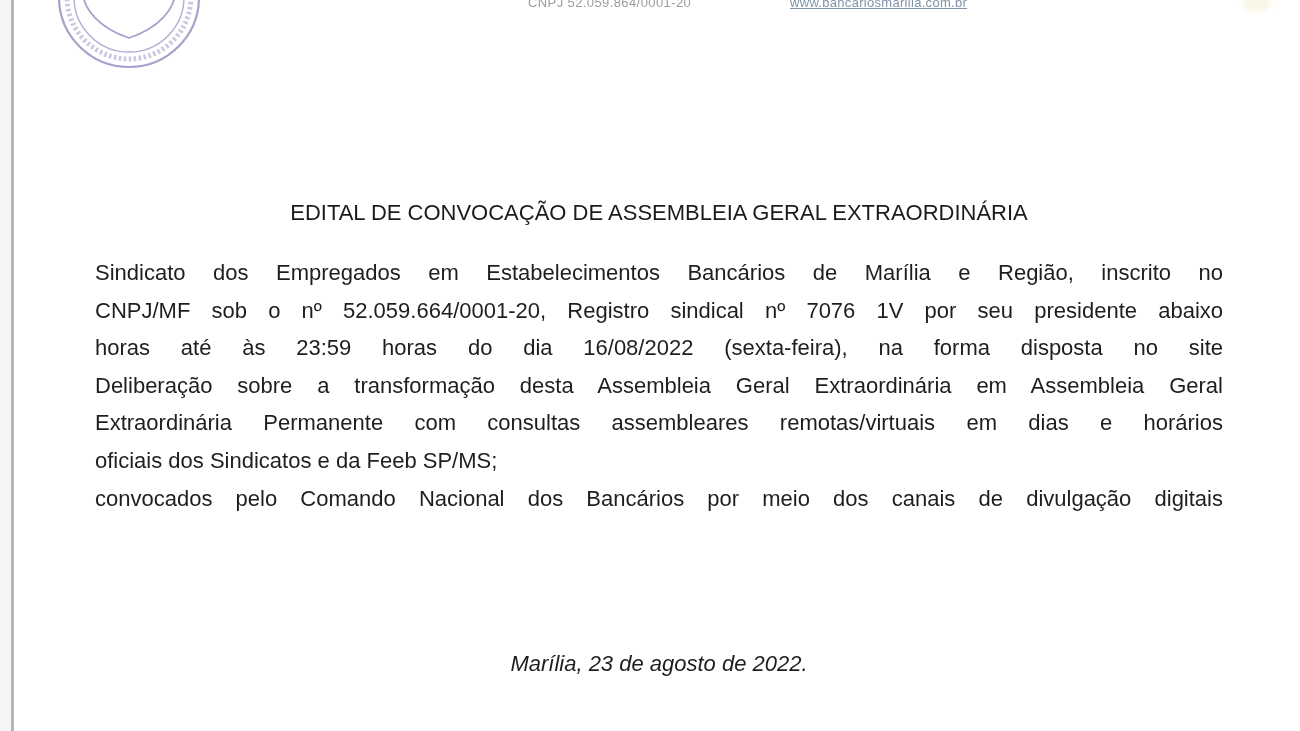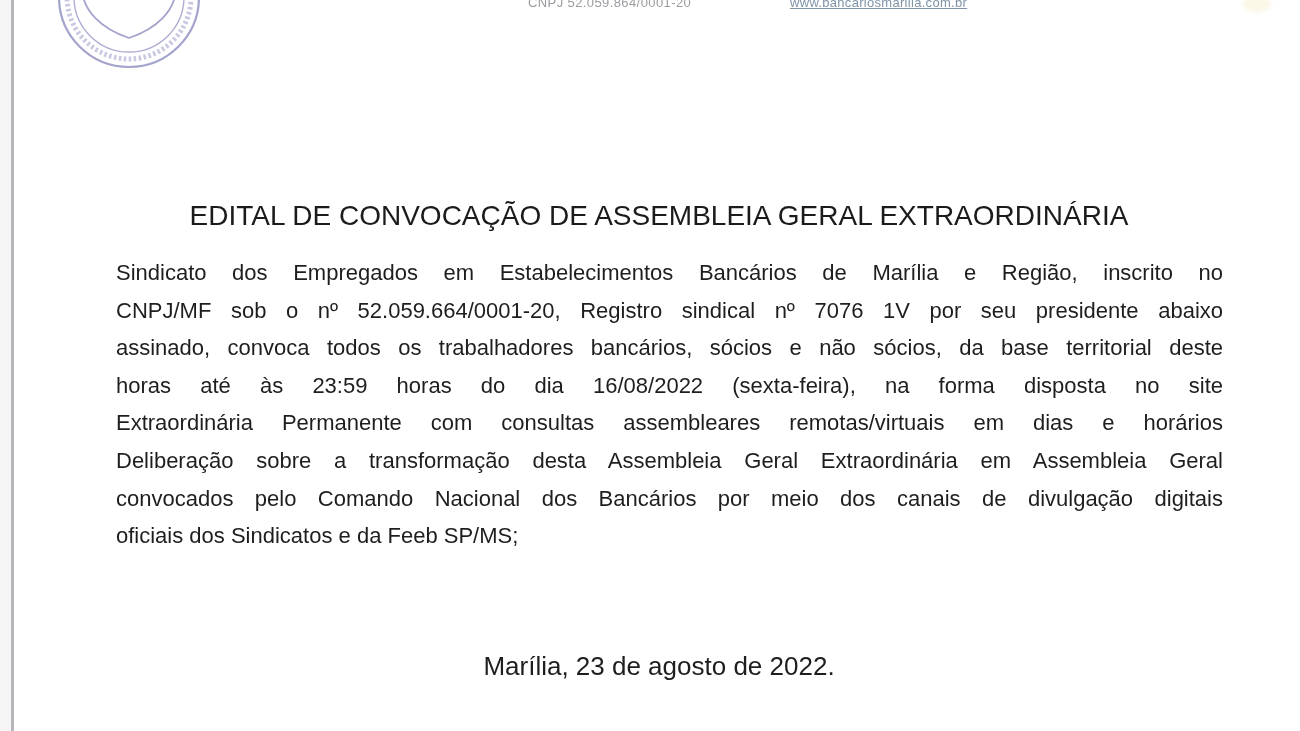--- a/index.html
+++ b/index.html
@@ -41,39 +41,40 @@
     position: absolute; left: 790px; top: -5px;
     font-size: 13px; letter-spacing: .3px;
     color: #7f94a9;
     text-decoration: underline;
     cursor: pointer;
   }
   .doc-title {
     position: absolute; left: 95px; top: 200px;
     width: 1128px;
     text-align: center;
-    font-size: 28px;
+    font-size: 22px;
     color: #1b1b1d;
     white-space: nowrap;
   }
   .doc-body {
     position: absolute; left: 95px; top: 254px;
     width: 1128px;
     font-size: 22px;
     line-height: 37.6px;
     color: #1e1e20;
   }
-  .jline { text-align: justify; text-align-last: justify; white-space: normal; margin-left: 21px; }
+  .jline { text-align: justify; text-align-last: justify; white-space: normal; }
   .jline.last { text-align-last: left; }
   .date-line {
     position: absolute; left: 95px; top: 651px;
     width: 1128px;
     text-align: center;
-    font-size: 26px;
+    font-size: 22px;
     color: #1e1e20;
+    font-style: italic;
   }
 </style>
 </head>
 <body>
 
 <div class="edge-strip"></div>
 <div class="edge-line"></div>
 <div class="smudge"></div>
 
 <div class="seal">
@@ -96,21 +97,20 @@
 </div>
 
 <div class="header-cnpj">CNPJ 52.059.864/0001-20</div>
 <a class="header-link">www.bancariosmarilia.com.br</a>
 
 <div class="doc-title">EDITAL DE CONVOCAÇÃO DE ASSEMBLEIA GERAL EXTRAORDINÁRIA</div>
 
 <div class="doc-body">
   <div class="jline">Sindicato dos Empregados em Estabelecimentos Bancários de Marília e Região, inscrito no</div>
   <div class="jline">CNPJ/MF sob o nº 52.059.664/0001-20, Registro sindical nº 7076 1V por seu presidente abaixo</div>
-  <div class="jline">assinado, convoca todos os trabalhadores bancários, sócios e não sócios, da base territorial deste</div>
   <div class="jline">horas até às 23:59 horas do dia 16/08/2022 (sexta-feira), na forma disposta no site</div>
+  <div class="jline">Deliberação sobre a transformação desta Assembleia Geral Extraordinária em Assembleia Geral</div>
   <div class="jline">Extraordinária Permanente com consultas assembleares remotas/virtuais em dias e horários</div>
-  <div class="jline">Deliberação sobre a transformação desta Assembleia Geral Extraordinária em Assembleia Geral</div>
+  <div class="jline last">oficiais dos Sindicatos e da Feeb SP/MS;</div>
   <div class="jline">convocados pelo Comando Nacional dos Bancários por meio dos canais de divulgação digitais</div>
-  <div class="jline last">oficiais dos Sindicatos e da Feeb SP/MS;</div>
 </div>
 
 <div class="date-line">Marília, 23 de agosto de 2022.</div>
 
 </body></html>

